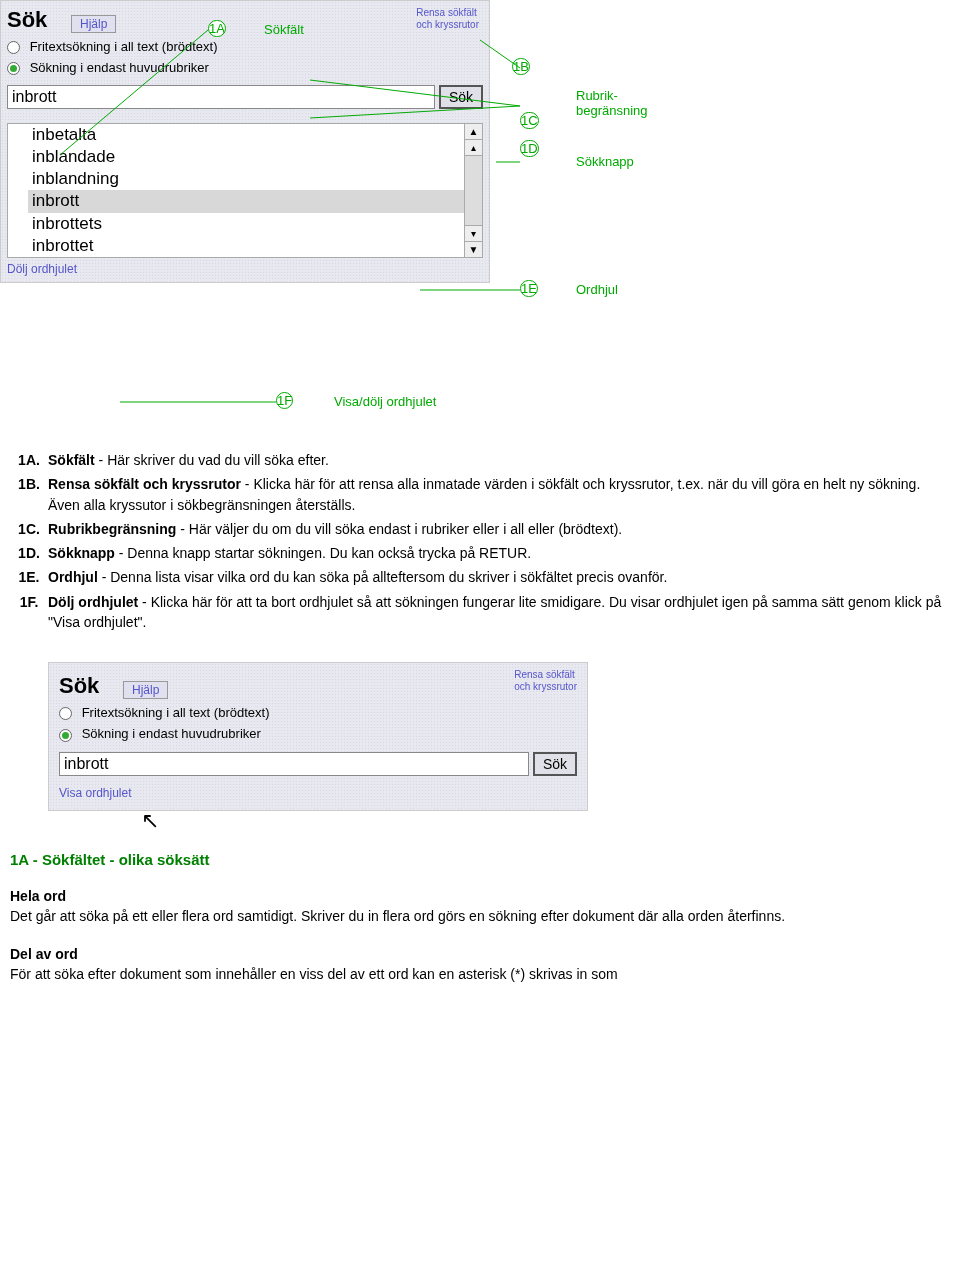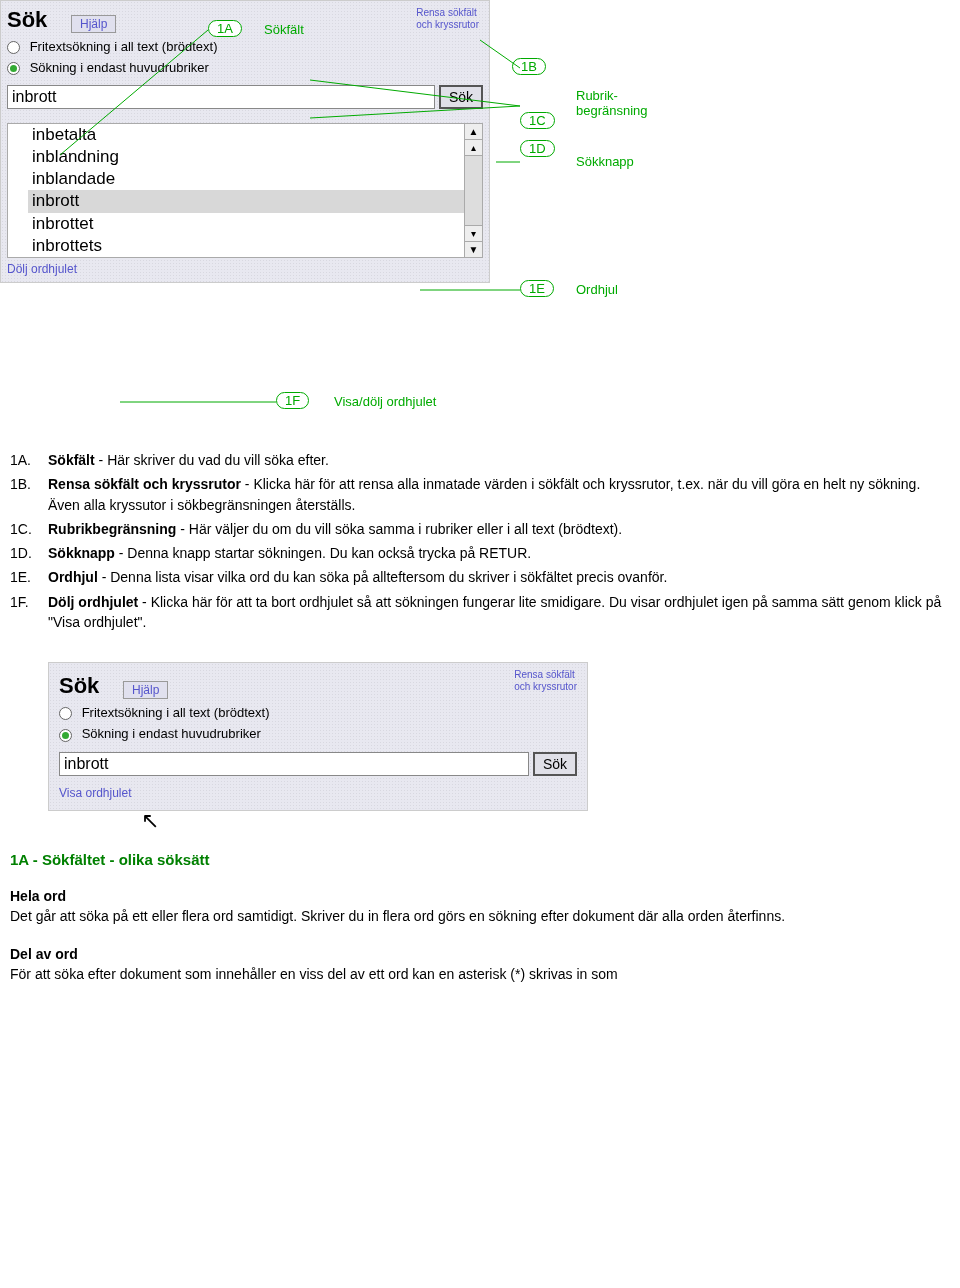--- a/index.html
+++ b/index.html
@@ -115,39 +115,39 @@
     color: #5555cc;
     font-size: 12px;
   }
   
   .diagram { position: relative; margin: 0 0 20px 0; }
   .callout {
     position: absolute;
     display: inline-block;
     border: 1px solid #0a0;
     border-radius: 12px;
-    padding: 0 8px;
+    padding: 0 0;
     font-size: 13px;
     color: #0a0;
     background: #fff;
     font-family: Arial, sans-serif;
   }
   .callout-label {
     position: absolute;
     font-size: 13px;
     color: #0a0;
     font-family: Arial, sans-serif;
   }
   svg.lines { position: absolute; top: 0; left: 0; pointer-events: none; }
 
   
   .defs { margin: 6px 10px 30px 10px; font-size: 14px; line-height: 1.45; font-family: Verdana, sans-serif; }
   .defs .row { display: flex; margin-bottom: 4px; }
   .defs .tag { width: 38px; flex-shrink: 0; }
-  .defs .tag, .defs .term { font-weight: normal; }
+  .defs .tag, .defs .term { font-weight: bold; text-align: center; }
   .defs b { font-weight: bold; }
 
   .panel-mid-wrap { margin: 10px 0 40px 48px; }
   .panel-mid { width: 540px; padding: 10px; }
   .panel-mid .panel-title { font-size: 22px; }
   .cursor {
     position: absolute;
     left: 92px;
     bottom: -24px;
     font-size: 22px;
@@ -178,25 +178,25 @@
       <span>Sökning i endast huvudrubriker</span>
     </div>
 
     <div class="search-row">
       <input class="search-input" value="inbrott" style="">
       <button class="search-btn">Sök</button>
     </div>
 
     <div class="wordwheel">
       <div class="ww-item">inbetalta</div>
+      <div class="ww-item">inblandade</div>
       <div class="ww-item">inblandning</div>
-      <div class="ww-item">inblandade</div>
       <div class="ww-item selected">inbrott</div>
+      <div class="ww-item">inbrottets</div>
       <div class="ww-item">inbrottet</div>
-      <div class="ww-item">inbrottets</div>
       <div class="ww-scroll">
         <div class="arrow">▲</div>
         <div class="arrow">▴</div>
         <div class="arrow d2">▾</div>
         <div class="arrow last">▼</div>
       </div>
     </div>
 
     <span class="hide-link">Dölj ordhjulet</span>
   </div>
@@ -238,21 +238,21 @@
   <div class="row">
       <span class="tag">1A.</span>
       <span><b style="display: inline;">Sökfält</b><span> - Här skriver du vad du vill söka efter.</span></span>
     </div>
   <div class="row">
       <span class="tag">1B.</span>
       <span><b style="display: inline;">Rensa sökfält och kryssrutor</b><span> - Klicka här för att rensa alla inmatade värden i sökfält och kryssrutor, t.ex. när du vill göra en helt ny sökning. Även alla kryssutor i sökbegränsningen återställs.</span></span>
     </div>
   <div class="row">
       <span class="tag">1C.</span>
-      <span><b style="display: inline;">Rubrikbegränsning</b><span> - Här väljer du om du vill söka samma i rubriker eller i all text (brödtext).</span></span>
+      <span><b style="display: inline;">Rubrikbegränsning</b><span> - Här väljer du om du vill söka endast i rubriker eller i all eller (brödtext).</span></span>
     </div>
   <div class="row">
       <span class="tag">1D.</span>
       <span><b style="display: inline;">Sökknapp</b><span> - Denna knapp startar sökningen. Du kan också trycka på RETUR.</span></span>
     </div>
   <div class="row">
       <span class="tag">1E.</span>
       <span><b style="display: inline;">Ordhjul</b><span> - Denna lista visar vilka ord du kan söka på allteftersom du skriver i sökfältet precis ovanför.</span></span>
     </div>
   <div class="row">

